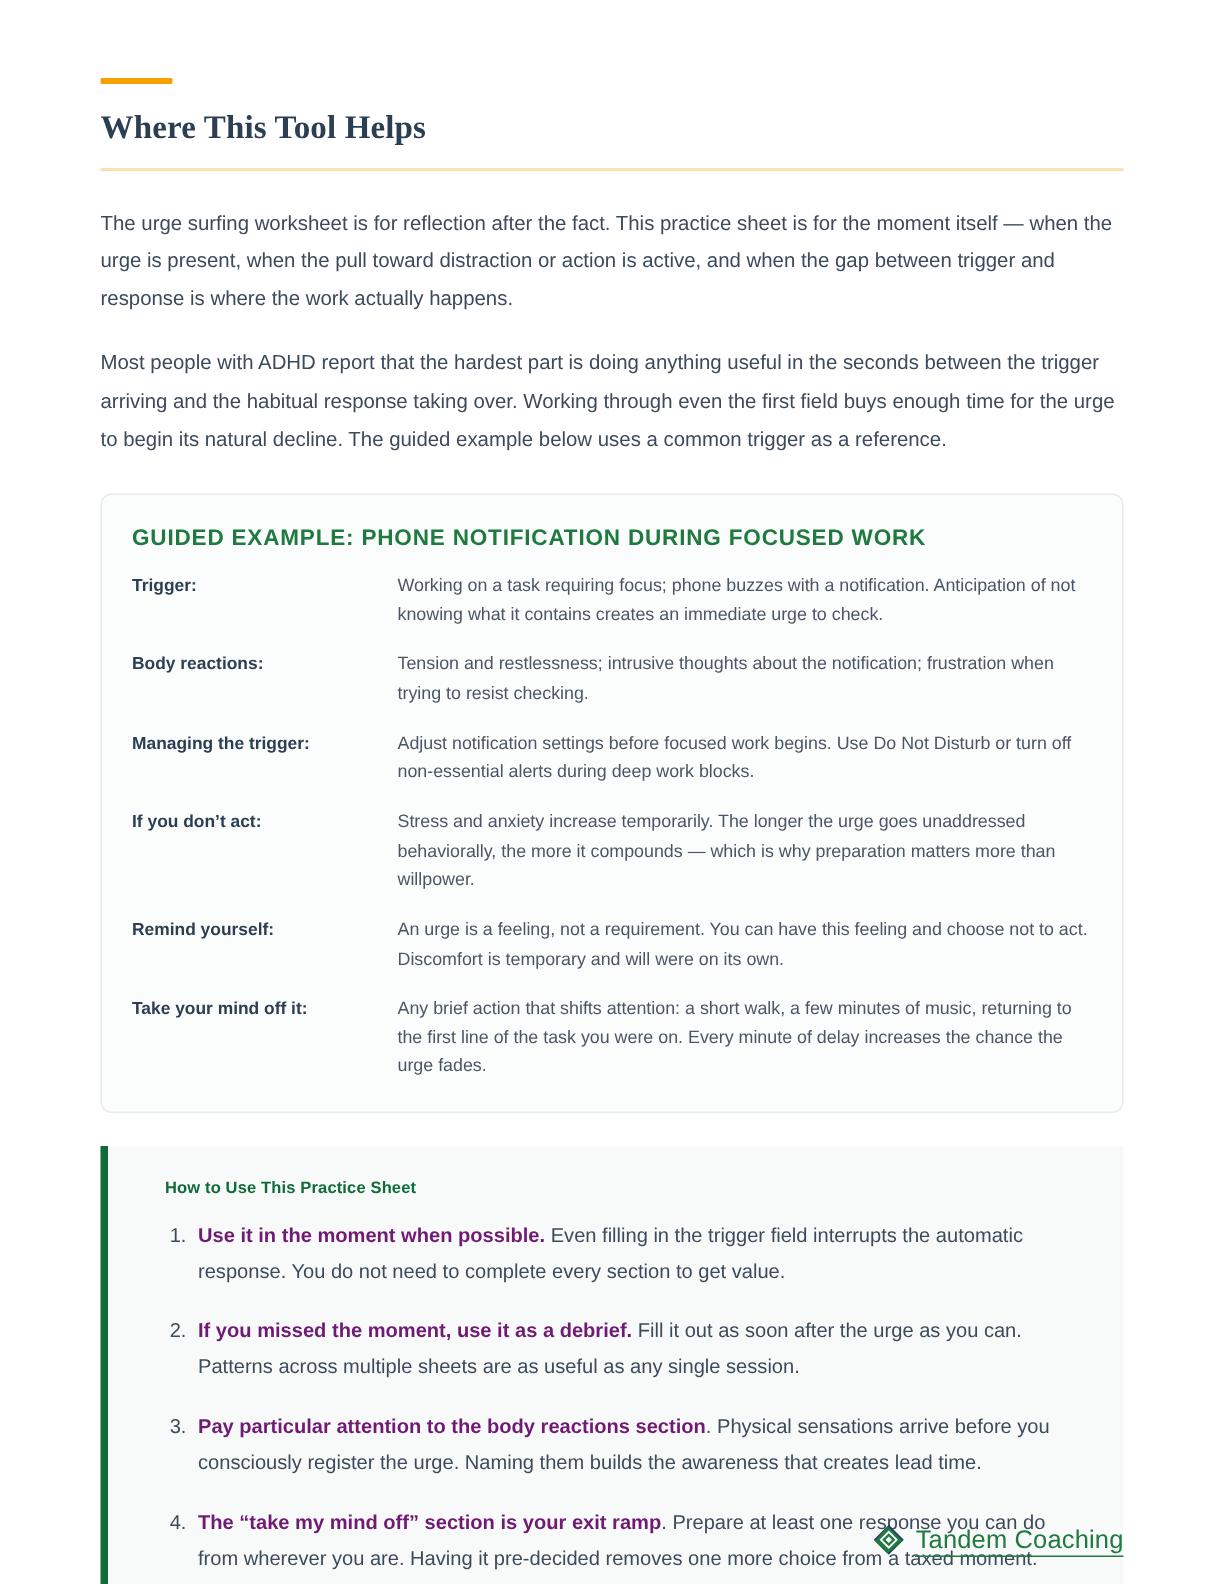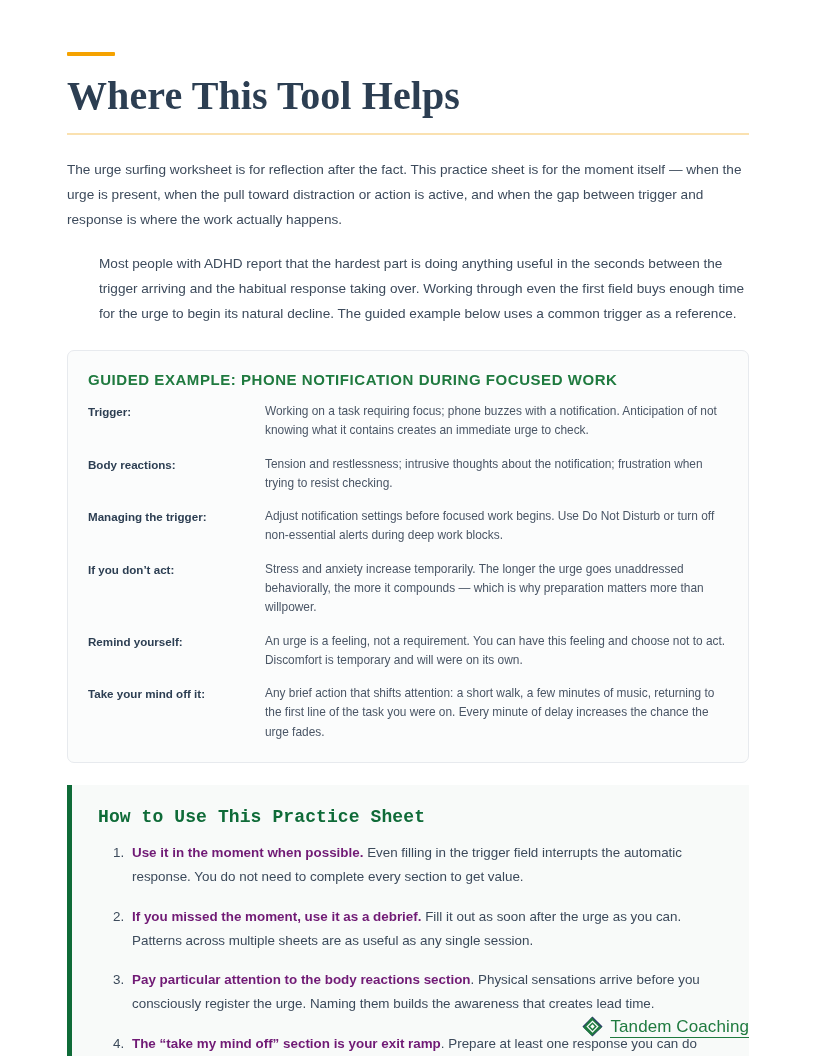--- a/index.html
+++ b/index.html
@@ -28,41 +28,41 @@
   .accent-bar {
     width: 48px;
     height: 4px;
     background: #f5a200;
     margin: 0 0 16px 0;
     border-radius: 1px;
   }
   .page-title {
     font-family: "Liberation Serif", serif;
     font-weight: bold;
-    font-size: 40px;
+    font-size: 22px;
     line-height: 1.18;
     color: #2c3e52;
     letter-spacing: 0.1px;
     margin: 0 0 14px 0;
   }
   .title-rule {
     height: 2px;
     background: #fae1b0;
     width: 100%;
     margin: 0 0 22px 0;
   }
 
   
   .intro p {
     margin: 0 0 18px 0;
     font-size: 13.6px;
     line-height: 1.85;
     color: #3c4a5b;
   }
-  .intro p:last-child { margin-bottom: 0; margin-left: 32px; }
+  .intro p:last-child { margin-bottom: 0; }
 
   
   .example-card {
     margin-top: 24px;
     border: 1px solid #e7eaee;
     border-radius: 7px;
     background: #fbfcfc;
     padding: 20px 22px 20px 20px;
     box-sizing: border-box;
   }
@@ -100,25 +100,24 @@
   
   .howto {
     margin-top: 22px;
     border-left: 5px solid #0f6b38;
     background: #f8faf9;
     padding: 22px 26px 26px 26px;
     box-sizing: border-box;
   }
   .howto-title {
     color: #0f6b38;
-    font-size: 18px;
-    font-weight: bold;
-    margin: 0 0 14px 0;
+    font-size: 11px;
+    font-weight: bold;
+    margin: 0 0 14px 12px;
     letter-spacing: 0.1px;
-    font-family: Liberation Mono, monospace;
   }
   .howto ol {
     margin: 0;
     padding: 0 0 0 30px;
     list-style: decimal;
   }
   .howto li {
     font-size: 13.4px;
     line-height: 1.78;
     color: #3c4a5b;

